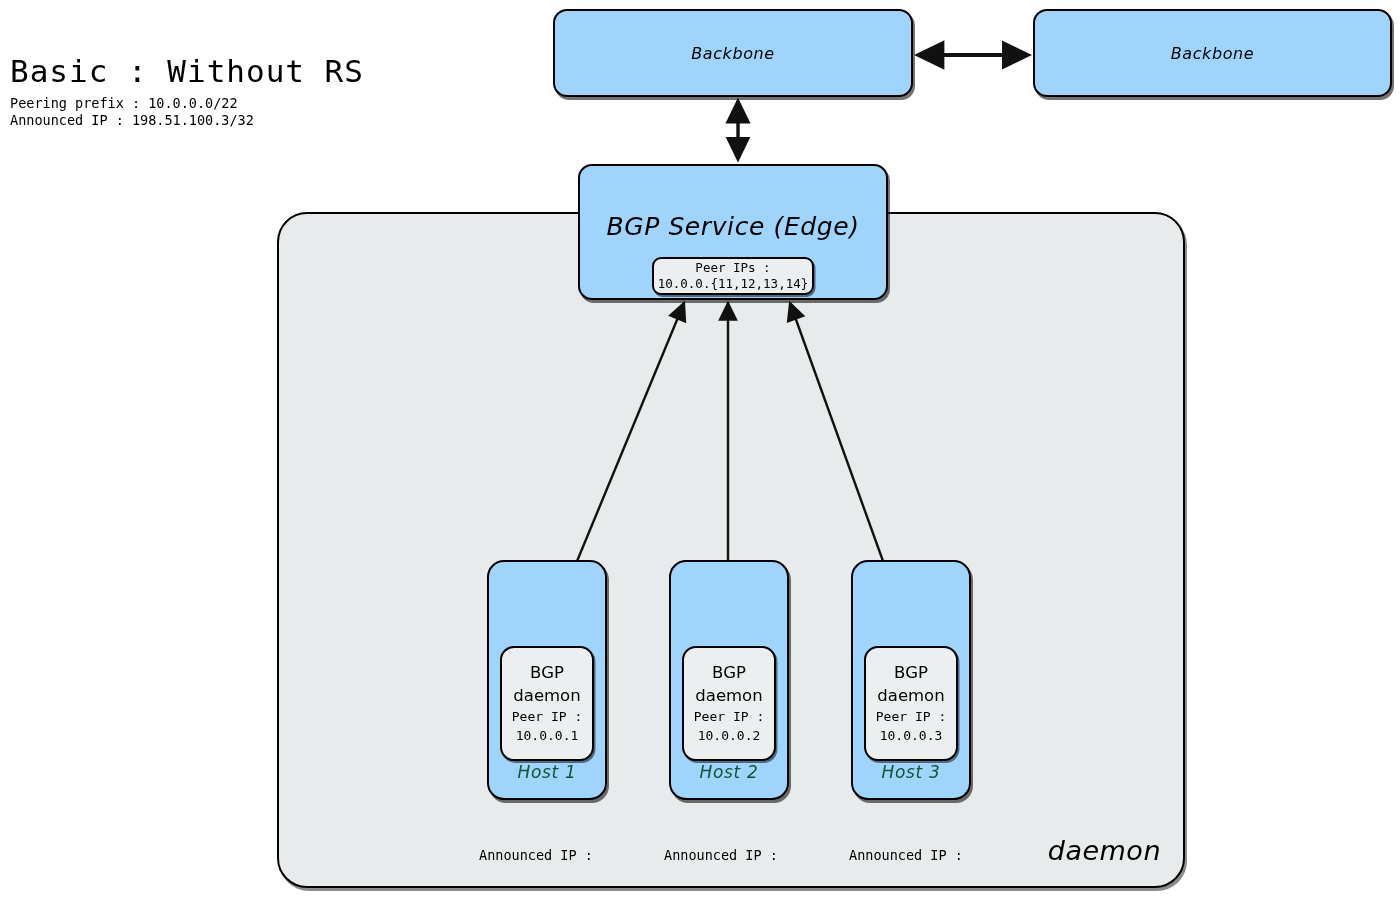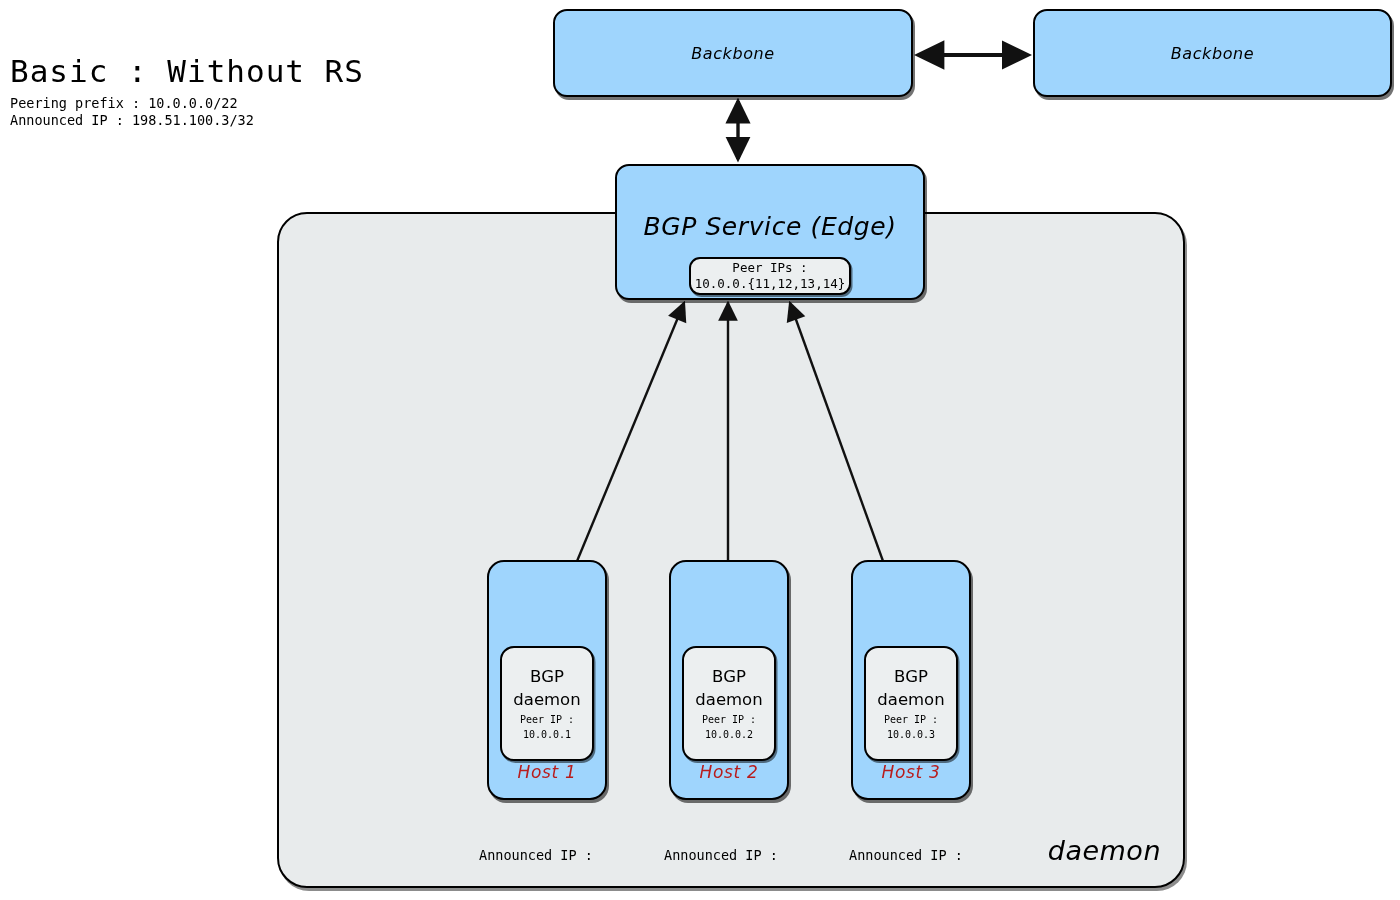--- a/index.html
+++ b/index.html
@@ -135,21 +135,21 @@
     display: flex;
     flex-direction: column;
     align-items: center;
     justify-content: flex-end;
     padding-bottom: 8px;
   }
   .host-name {
     font-family: "DejaVu Sans", sans-serif;
     font-style: italic;
     font-size: 17px;
-    color: #b91c1c;
+    color: #14532d;
     letter-spacing: 0.7px;
     white-space: nowrap;
     margin-bottom: 8px;
   }
   .daemon-box {
     position: absolute;
     left: 11px;
     right: 11px;
     top: 84px;
     height: 115px;
@@ -166,21 +166,21 @@
   .daemon-title {
     font-family: "DejaVu Sans", sans-serif;
     font-size: 16.5px;
     line-height: 1.35;
     color: #000000;
     text-align: center;
     white-space: pre;
   }
   .daemon-peer {
     font-family: "DejaVu Sans Mono", monospace;
-    font-size: 10px;
+    font-size: 13px;
     line-height: 1.3;
     color: #000000;
     text-align: center;
     white-space: pre;
     margin-top: 2px;
   }
 
   
   .announced-caption {
     position: absolute;
@@ -247,23 +247,23 @@
   </svg>
 
   <div class="node bar-node" id="backbone-node" style="left:553px; top:9px; width:360px; height:88px;">
     <span class="node-label-hand">Backbone</span>
   </div>
 
   <div class="node bar-node" id="internet-node" style="left:1033px; top:9px; width:359px; height:88px;">
     <span class="node-label-hand">Backbone</span>
   </div>
 
-  <div class="node" id="bgp-service-node" style="left:578px; top:164px; width:310px; height:136px;margin-left:37px;">
+  <div class="node" id="bgp-service-node" style="left:578px; top:164px; width:310px; height:136px;">
     <span class="node-label-hand">BGP Service (Edge)</span>
-    <div class="info-chip" id="peer-ips-chip" style="position:absolute; left:72px; top:91px; width:162px; height:38px;">
+    <div class="info-chip" id="peer-ips-chip" style="position:absolute; left:72px; top:91px; width:162px; height:38px;border-radius:9px;">
       <span>Peer IPs :</span>
       <span>10.0.0.{11,12,13,14}</span>
     </div>
   </div>
 
   <div class="host-node" id="host-1" style="left:487px; top:560px; width:120px; height:240px;">
     <div class="daemon-box">
       <div class="daemon-title">BGP</div>
       <div class="daemon-title">daemon</div>
       <div class="daemon-peer">Peer IP :</div>

